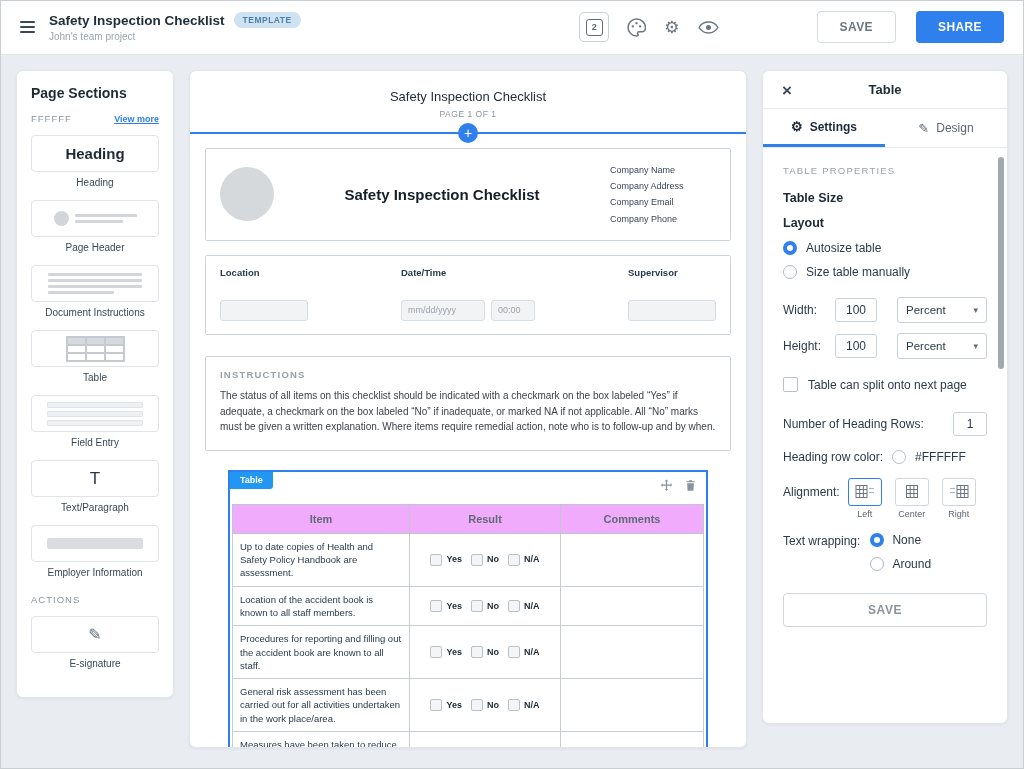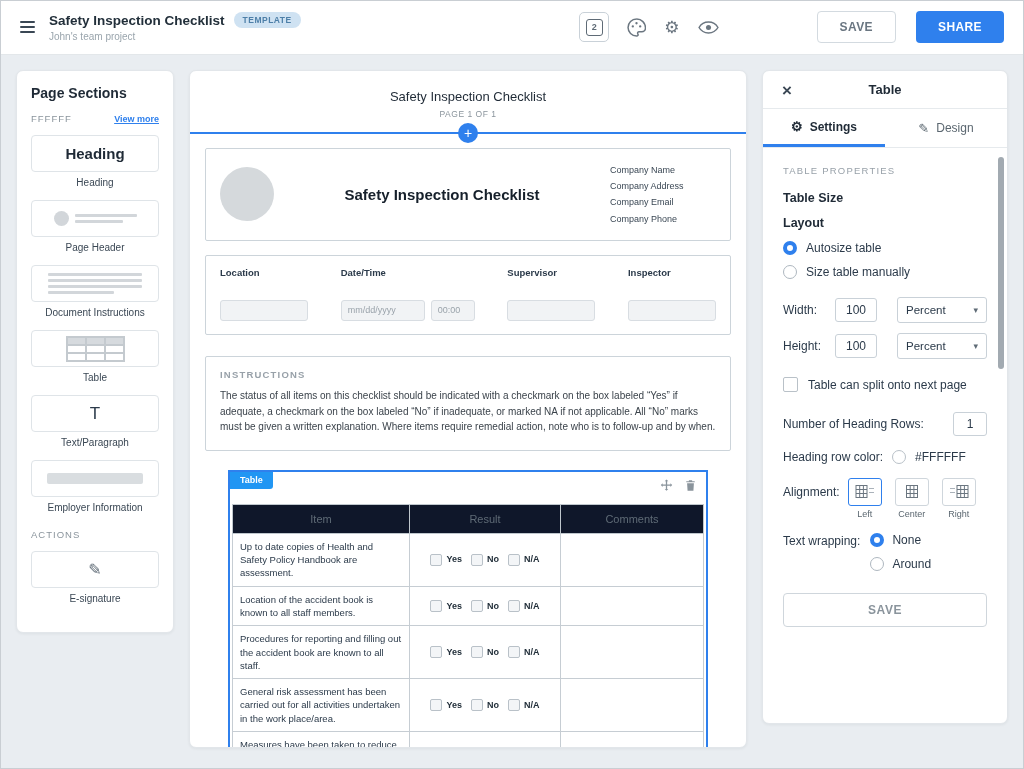--- a/index.html
+++ b/index.html
@@ -70,21 +70,21 @@
 .instr-block { padding:12px 14px 15px; margin-top:21px; }
 .instr-label { font-size:9.5px; font-weight:bold; color:#98a1a9; letter-spacing:1.2px; margin-bottom:8px; }
 .instr-text { font-size:10px; color:#3b434b; line-height:1.55; }
 
 .tbl-wrap { margin:19px 38px 0; border:2px solid #2f80ed; position:relative; padding:32px 2px 12px; background:#fff; }
 .tbl-tag { position:absolute; top:0; left:0; background:#2196f3; color:#fff; font-size:9px; font-weight:bold; padding:3px 10px 4px; border-radius:0 0 3px 0; }
 .tbl-tools { position:absolute; top:7px; right:9px; display:flex; gap:11px; }
 .tool { cursor:pointer; display:flex; }
 .tool svg { width:13px; height:13px; }
 .doc-table { width:100%; border-collapse:collapse; }
-.doc-table th { background:#0f172a; border:1px solid #bfc7cd; font-size:11px; color:#5f6b76; height:29px; font-weight:normal; }
+.doc-table th { background:#f0abfc; border:1px solid #bfc7cd; font-size:11px; color:#5f6b76; height:29px; font-weight:bold; }
 .doc-table th:nth-child(1){ width:177px; } .doc-table th:nth-child(2){ width:151px; }
 .doc-table td { border:1px solid #c6cdd3; font-size:9.5px; color:#2b3a4a; padding:6px 7px; line-height:1.4; vertical-align:middle; }
 .opts { display:flex; justify-content:center; gap:9px; align-items:center; }
 .opt { display:flex; align-items:center; gap:4px; }
 .cb { width:12px; height:12px; border:1px solid #b9c1c8; background:#f3f5f7; border-radius:2px; cursor:pointer; flex-shrink:0; }
 .opt b { font-size:9px; color:#222f3a; }
 
 
 .panel { width:246px; height:654px; position:relative; overflow:hidden; }
 .panel-head { height:38px; display:flex; align-items:center; justify-content:center; border-bottom:1px solid #e6eaed; position:relative; font-size:13px; font-weight:bold; color:#1f2a36; }
@@ -206,20 +206,30 @@
             <i></i>
             <i></i>
             <i></i>
             <i></i>
             <i></i>
           </span>
         </div>
       <div class="sb-label">Table</div>
     </div>
 
+    <div class="sb-item">
+      <div class="sb-thumb">
+          <span class="th-fieldrows">
+            <i></i>
+            <i></i>
+            <i></i>
+          </span>
+        </div>
+      <div class="sb-label">Field Entry</div>
+    </div>
 
     <div class="sb-item">
       <div class="sb-thumb">
           <span class="th-t">T</span>
         </div>
       <div class="sb-label">Text/Paragraph</div>
     </div>
 
     <div class="sb-item">
       <div class="sb-thumb">
@@ -267,24 +277,20 @@
       </div>
       <div class="field">
         <label>Date/Time</label>
         <div class="dt-row">
           <input class="inp w84" placeholder="mm/dd/yyyy" style="">
           <input class="inp w44" placeholder="00:00" style="">
         </div>
       </div>
       <div class="field">
         <label>Supervisor</label>
-        <input class="inp w88" style="">
-      </div>
-      <div class="field">
-        <label>Inspector</label>
         <input class="inp w88" style="">
       </div>
     </div>
 
     <div class="block instr-block">
       <div class="instr-label">INSTRUCTIONS</div>
       <div class="instr-text">The status of all items on this checklist should be indicated with a checkmark on the box labeled “Yes” if adequate, a checkmark on the box labeled “No” if inadequate, or marked NA if not applicable. All “No” marks must be given a written explanation. Where items require remedial action, note who is to follow-up and by when.</div>
     </div>
 
     <div class="tbl-wrap">

